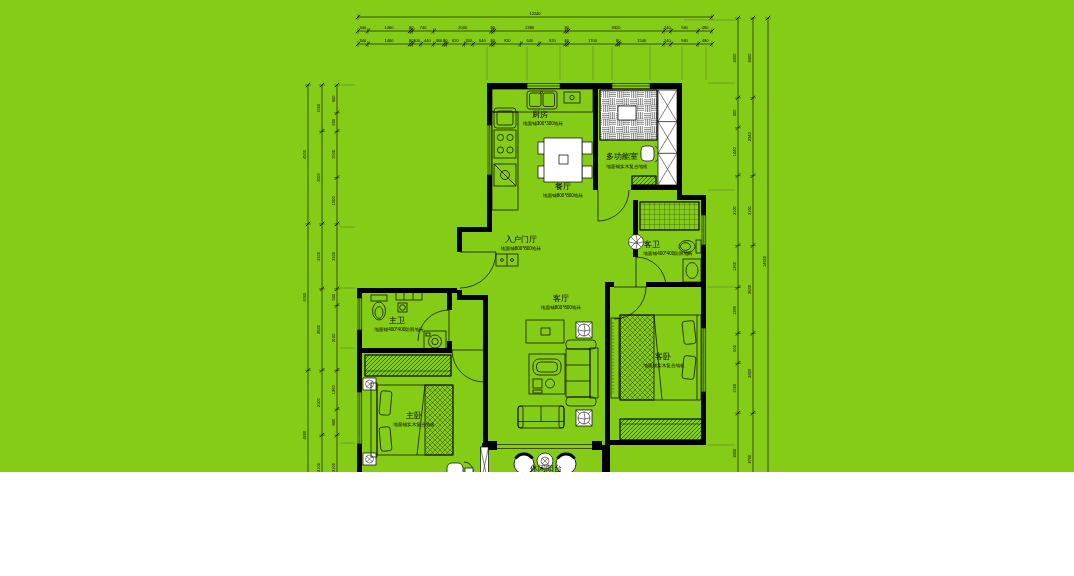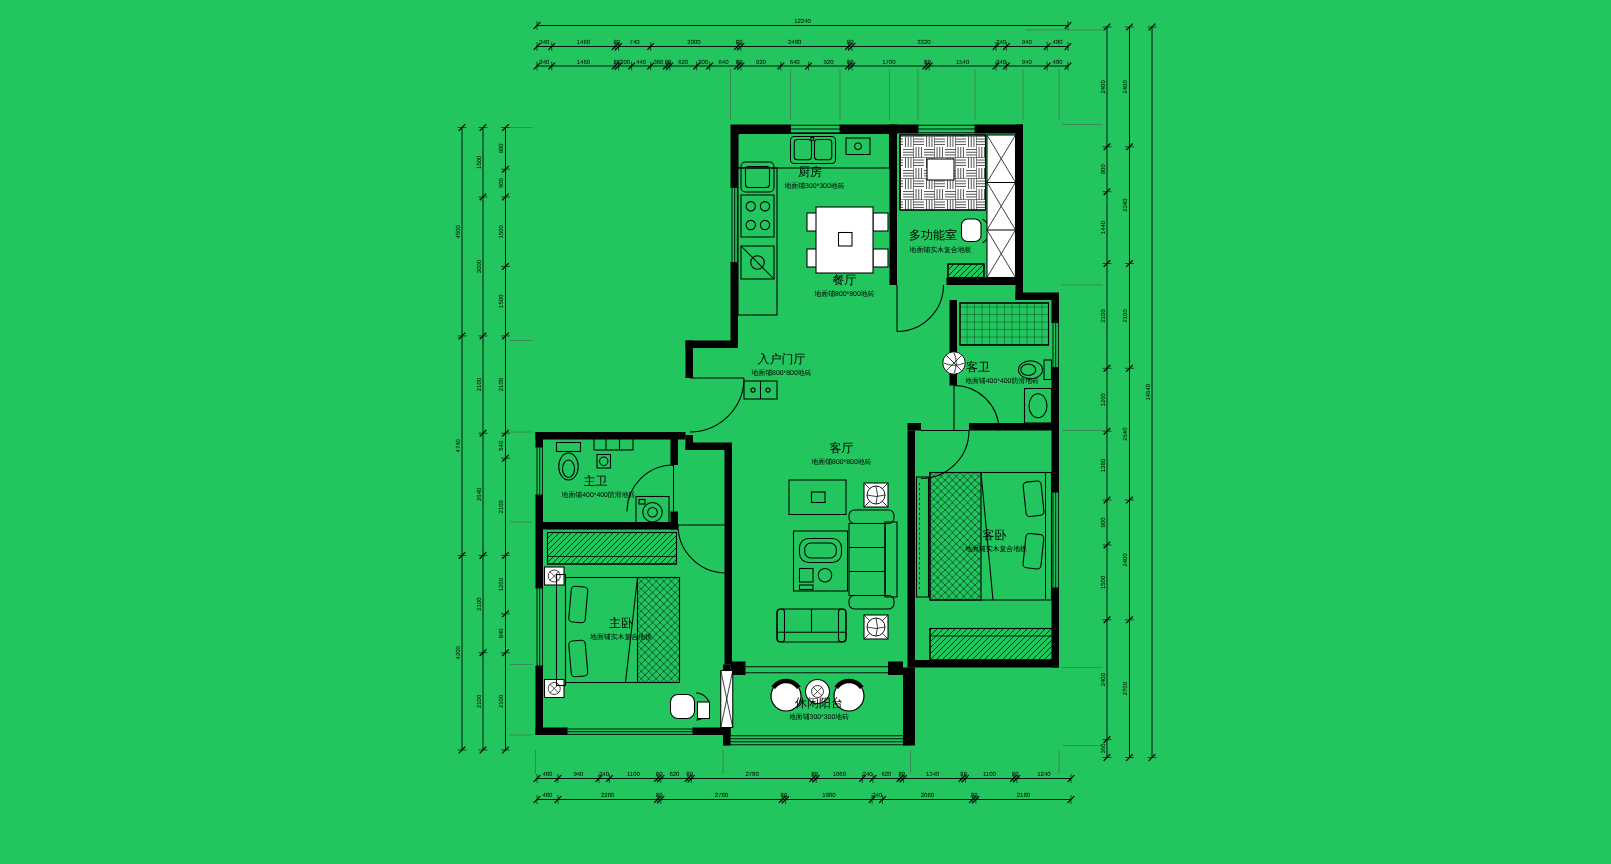--- a/index.html
+++ b/index.html
@@ -1,16 +1,16 @@
 <!DOCTYPE html>
 <html><head>
 <meta charset="utf-8">
 <style>
   html,body{margin:0;padding:0;background:#ffffff;}
-  .canvas{position:relative;width:1074px;height:576px;background:#22c55e;overflow:hidden;
+  .canvas{position:relative;width:1074px;height:472px;background:#84cc16;overflow:hidden;
           font-family:"Liberation Sans", sans-serif;}
   svg text{font-family:"Liberation Sans", sans-serif;}
   .room-name{font-size:8px;fill:#000;}
   .room-note{font-size:4.6px;fill:#000;}
 </style>
 </head>
 <body>
 
 <div class="canvas">
 <svg id="plan" width="1074" height="576" viewBox="0 0 1074 576">

